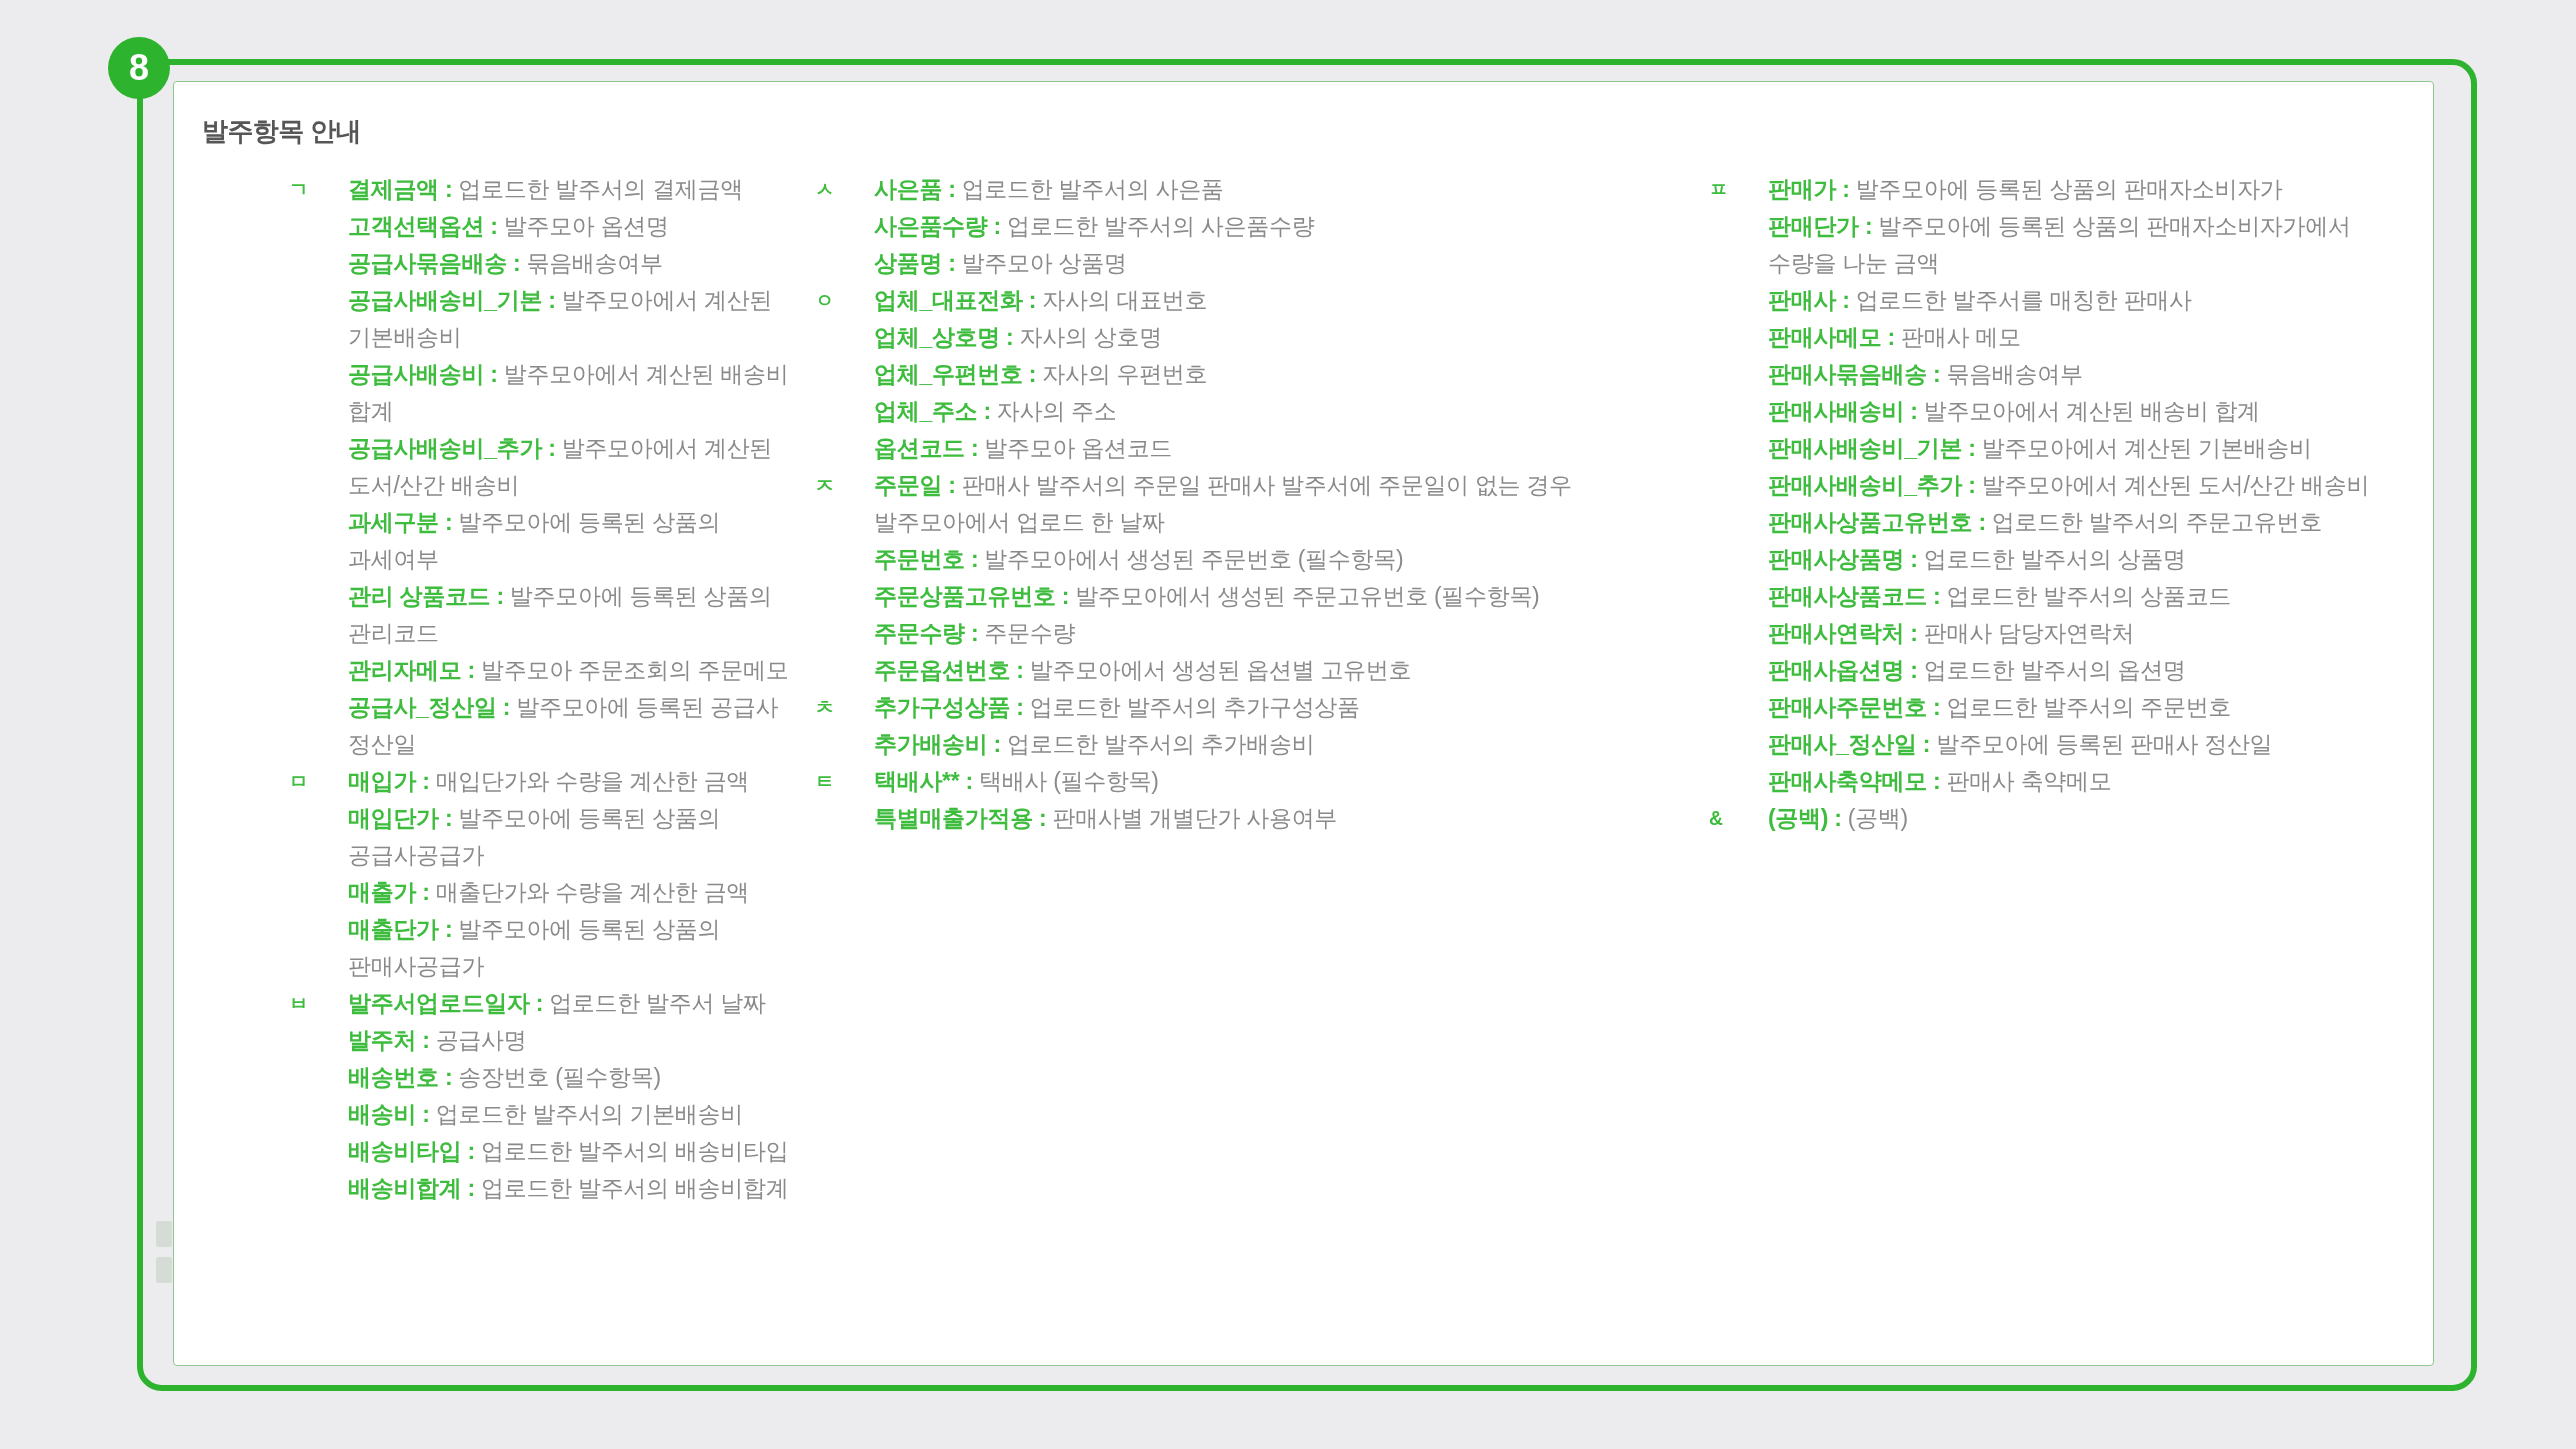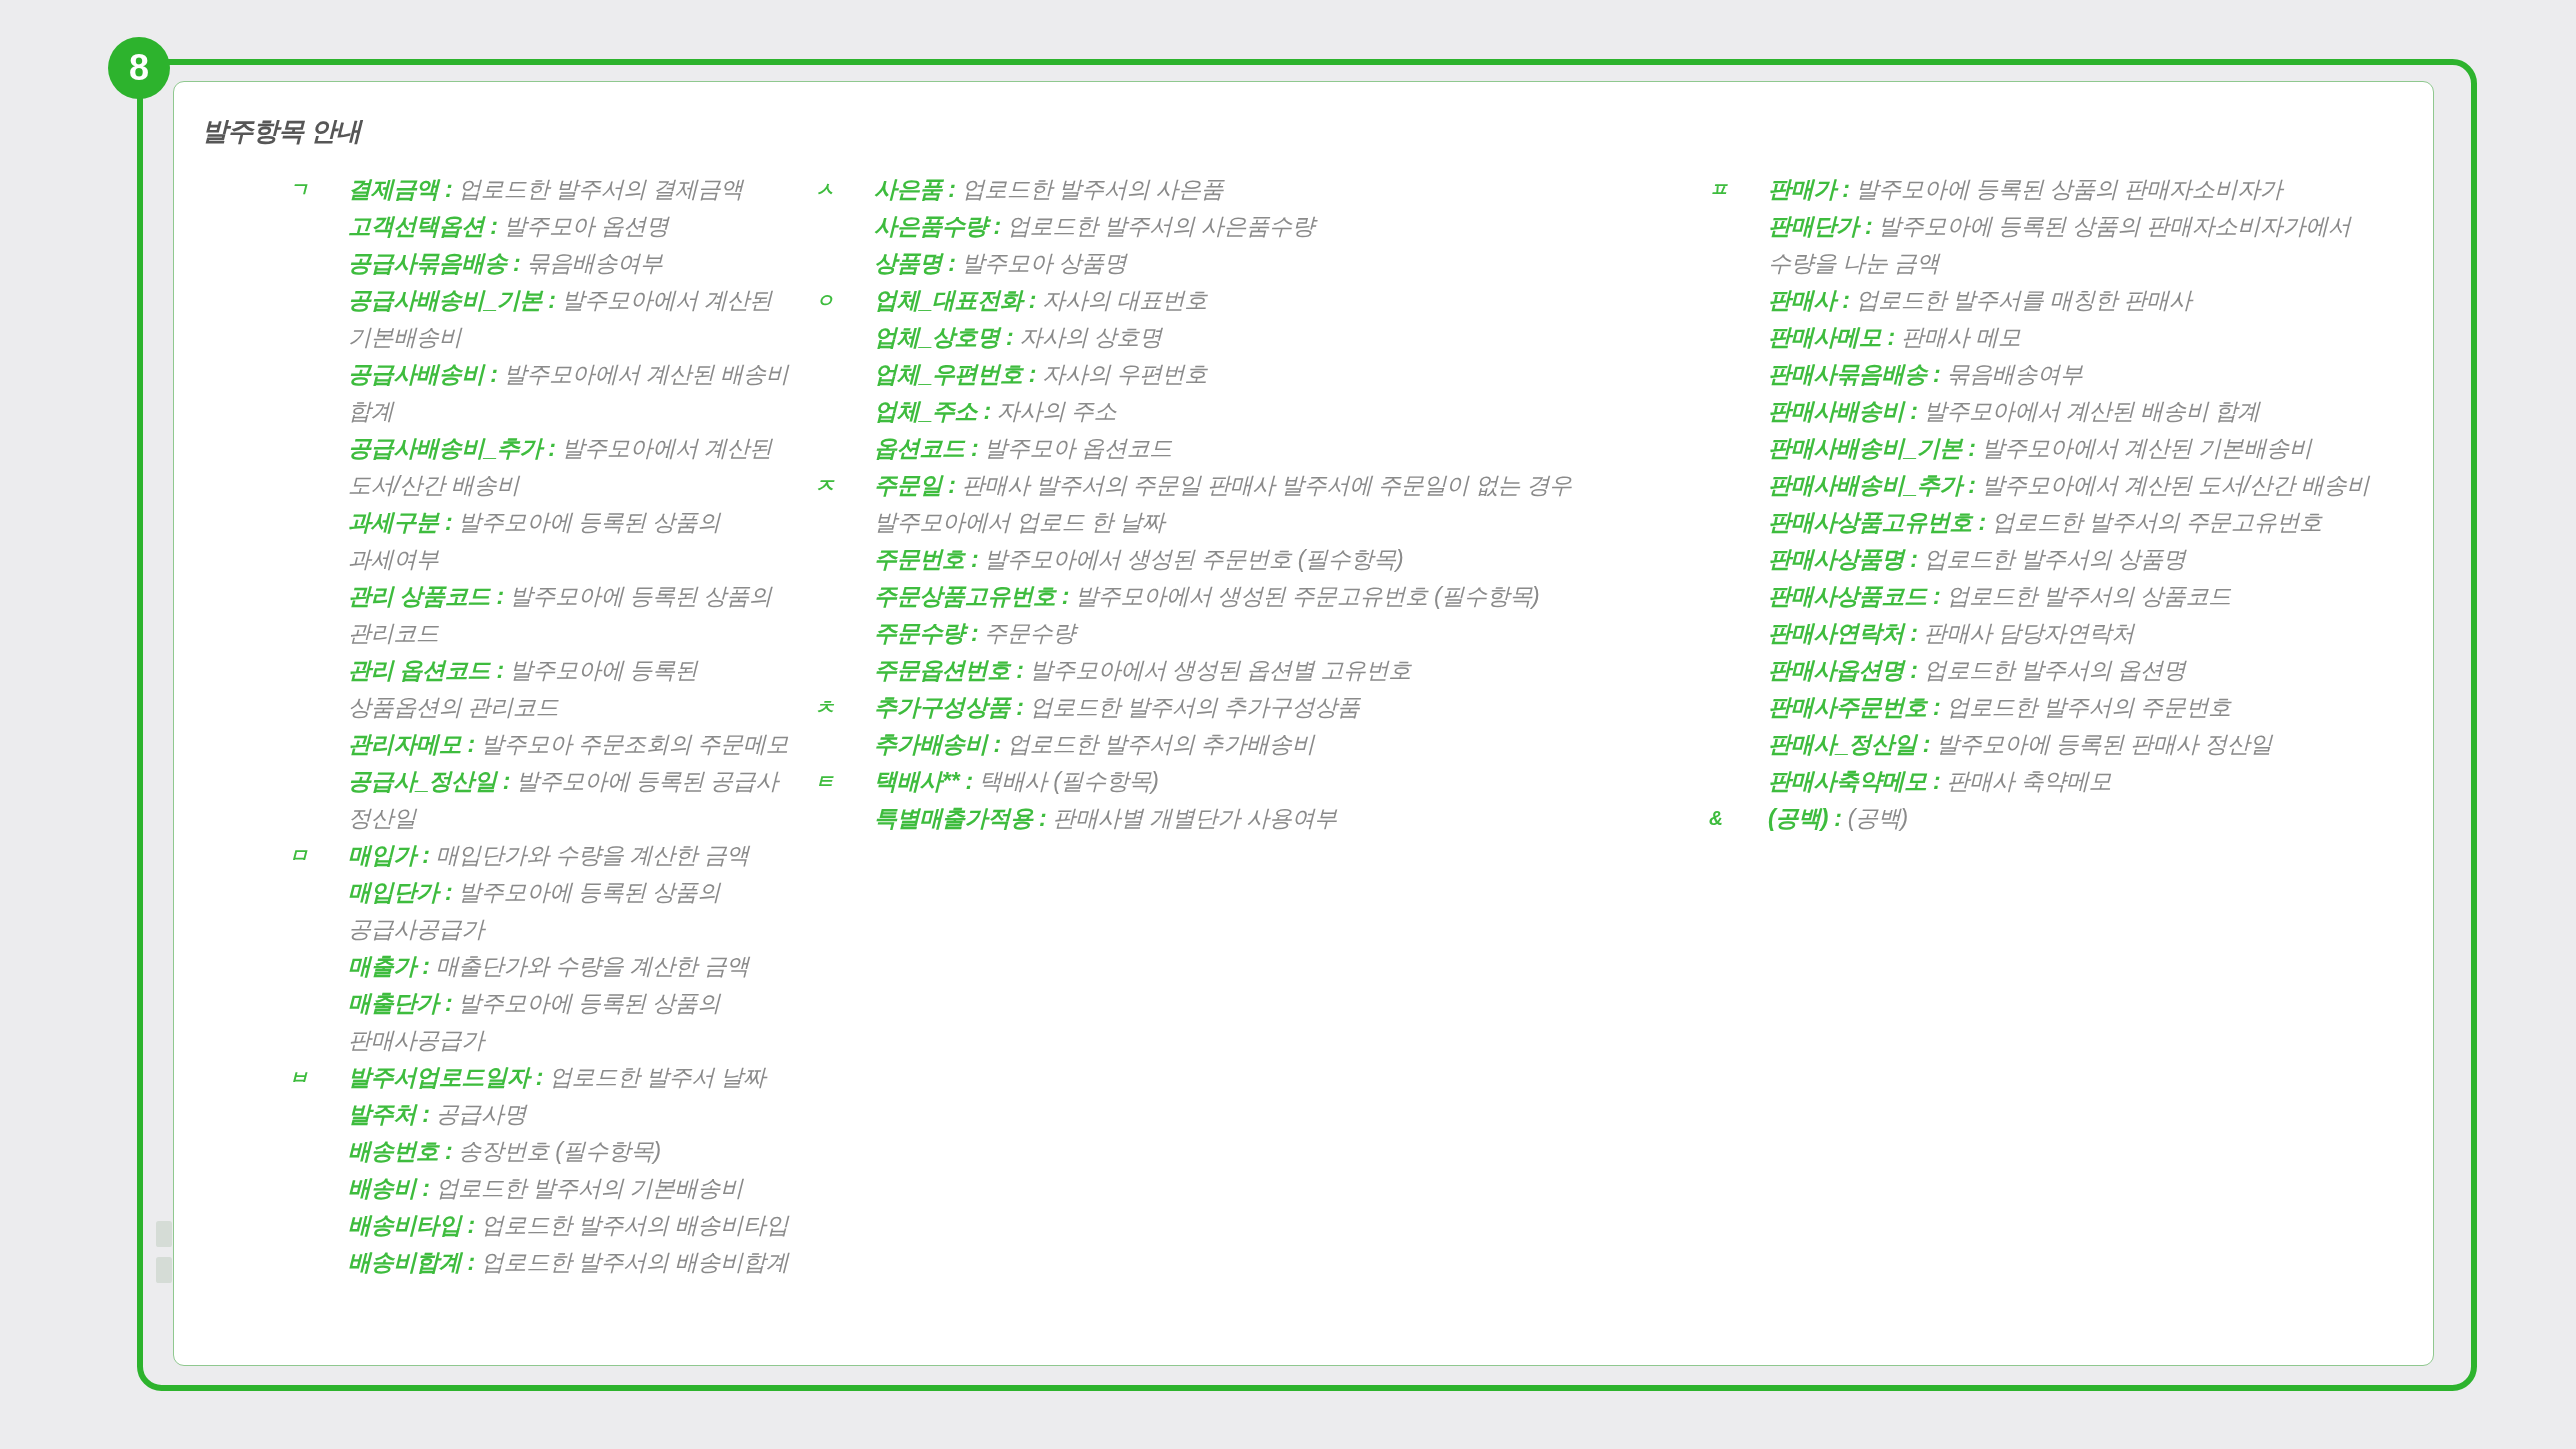--- a/index.html
+++ b/index.html
@@ -21,23 +21,22 @@
     border:6.4px solid var(--accent);border-radius:24.5px;box-sizing:border-box;
   }
   .step-badge{
     position:absolute;left:108px;top:37px;width:62px;height:62px;
     background:var(--accent);border-radius:50%;z-index:3;
     display:flex;align-items:center;justify-content:center;
   }
   .step-badge span{color:#fff;font-size:36px;font-weight:bold;line-height:1;}
   .panel{
     position:absolute;left:30px;top:16px;width:2261px;height:1285px;
-    background:#ffffff;border:1.3px solid var(--panel-border);border-radius:11px;
+    background:#ffffff;border:1.3px solid var(--panel-border);border-radius:4px;
     box-sizing:border-box;
-    font-style:italic;
   }
   .panel-title{
     position:absolute;left:28px;top:32px;margin:0;
     font-size:26px;font-weight:bold;color:var(--title);letter-spacing:-0.6px;
   }
   .columns{
     position:absolute;left:115px;top:89px;display:flex;align-items:flex-start;
   }
   .col{flex:0 0 auto;}
   .col-1{width:526px;margin-right:0;}
@@ -104,24 +103,20 @@
           <div class="item">
             <span class="marker"></span>
             <span class="text"><span class="term">과세구분</span><span class="sep"> : </span><span class="desc">발주모아에 등록된 상품의 과세여부</span></span>
           </div>
           <div class="item">
             <span class="marker"></span>
             <span class="text"><span class="term">관리 상품코드</span><span class="sep"> : </span><span class="desc">발주모아에 등록된 상품의 관리코드</span></span>
           </div>
           <div class="item">
             <span class="marker"></span>
-            <span class="text"><span class="term">관리 옵션코드</span><span class="sep"> : </span><span class="desc">발주모아에 등록된 상품옵션의 관리코드</span></span>
-          </div>
-          <div class="item">
-            <span class="marker"></span>
             <span class="text"><span class="term">관리자메모</span><span class="sep"> : </span><span class="desc">발주모아 주문조회의 주문메모</span></span>
           </div>
           <div class="item">
             <span class="marker"></span>
             <span class="text"><span class="term">공급사_정산일</span><span class="sep"> : </span><span class="desc">발주모아에 등록된 공급사 정산일</span></span>
           </div>
           <div class="item">
             <span class="marker">ㅁ</span>
             <span class="text"><span class="term">매입가</span><span class="sep"> : </span><span class="desc">매입단가와 수량을 계산한 금액</span></span>
           </div>

